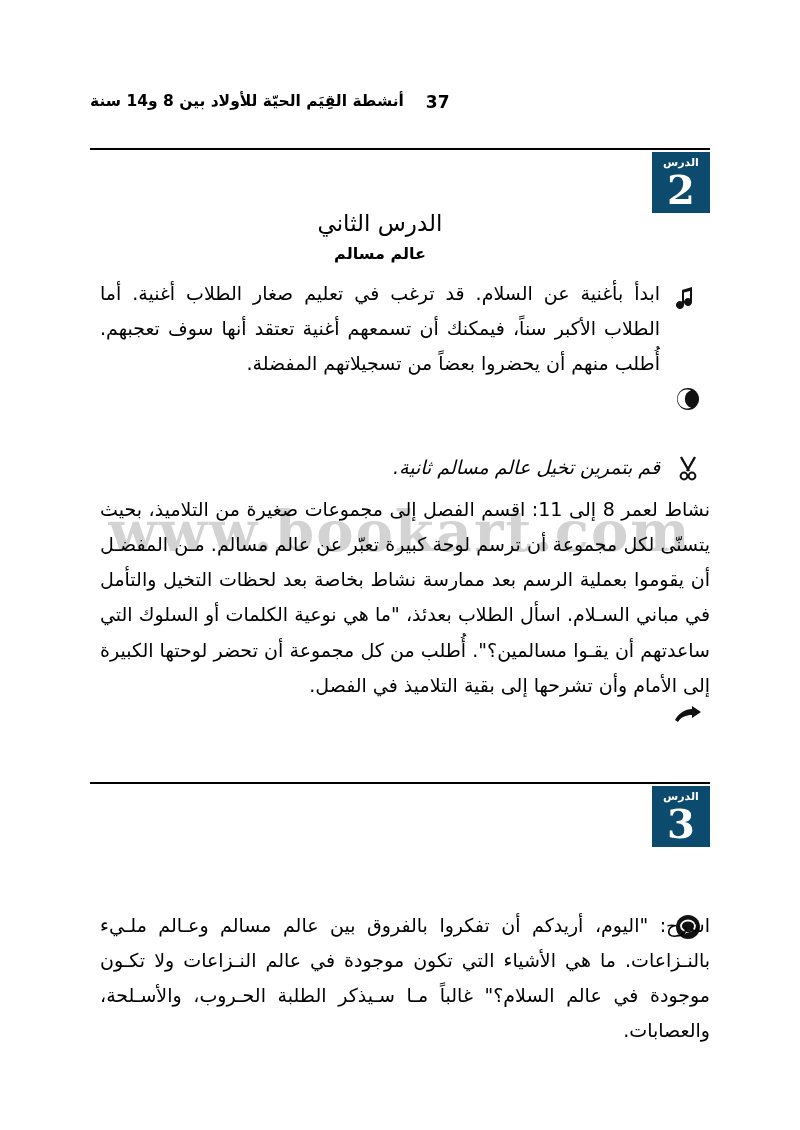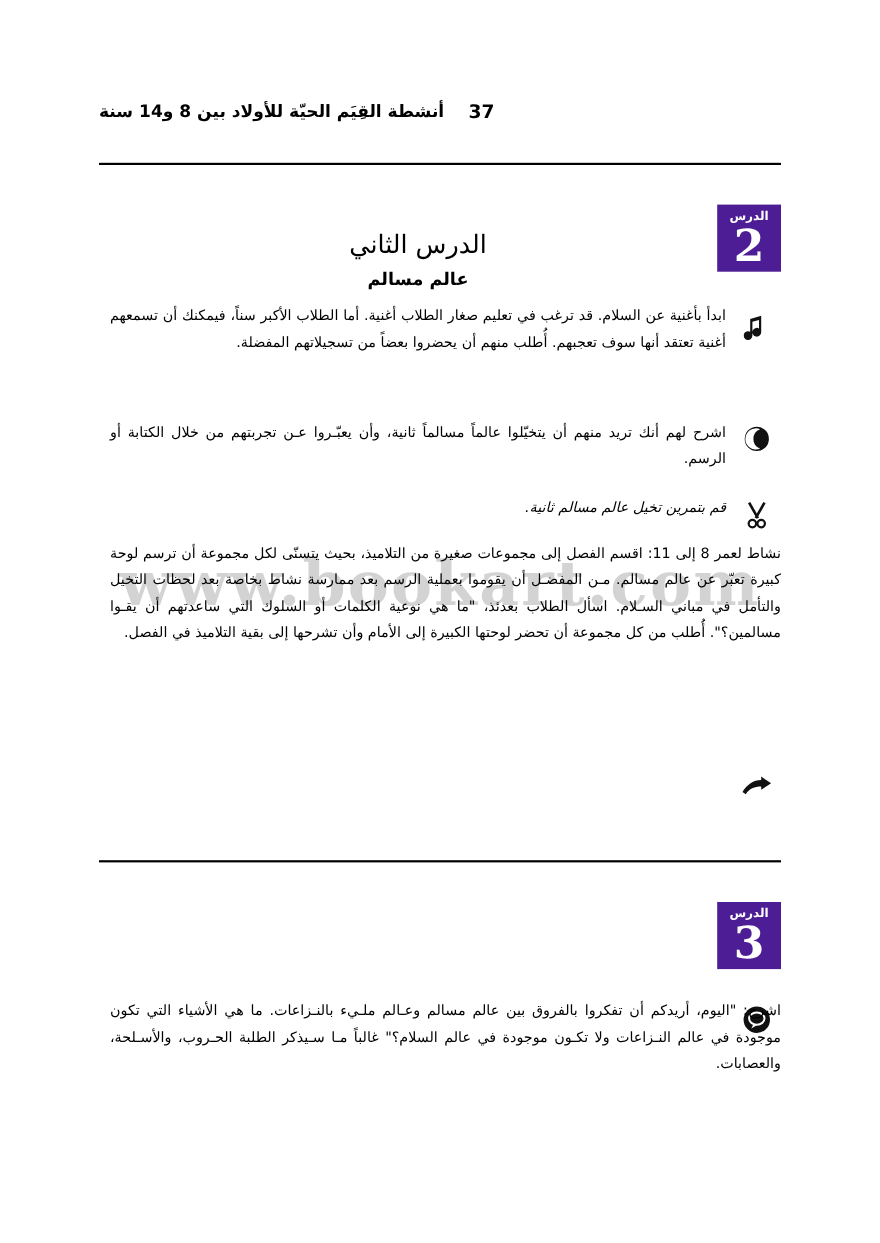--- a/index.html
+++ b/index.html
@@ -55,26 +55,25 @@
     right: 90px;
     border-top: 2px solid #000;
   }
   .rule-top { top: 148px; }
   .rule-mid { top: 782px; }
 
   
   .lesson-box {
     position: absolute;
     width: 58px;
-    background: #4c1d95;
+    background: #0c4a6e;
     color: #fff;
     text-align: center;
     padding: 4px 0 2px 0;
     box-sizing: border-box;
-    margin-top: 34px;
   }
   .lesson-box .lesson-word {
     font-size: 11px;
     font-weight: bold;
     line-height: 1.2;
     display: block;
   }
   .lesson-box .lesson-num {
     font-size: 40px;
     font-weight: bold;
@@ -107,21 +106,21 @@
   .lesson3-title { top: 812px; }
 
   
   .body-block {
     position: absolute;
     right: 140px;
     left: 74px;
     text-align: justify;
     text-align-last: right;
     direction: rtl;
-    font-size: 13px;
+    font-size: 19px;
     line-height: 1.85;
   }
   .body-block p {
     margin: 0 0 2px 0;
   }
   .em-ital {
     font-style: italic;
   }
 
   
@@ -186,23 +185,20 @@
   <div class="body-block" style="top:276px; width:560px;">
     <p>ابدأ بأغنية عن السلام. قد ترغب في تعليم صغار الطلاب أغنية. أما الطلاب الأكبر سناً، فيمكنك أن تسمعهم أغنية تعتقد أنها سوف تعجبهم. أُطلب منهم أن يحضروا بعضاً من تسجيلاتهم المفضلة.</p>
   </div>
 
   <div class="icon-slot" style="top:384px;">
     <svg width="24" height="24" viewBox="0 0 24 24" aria-hidden="true">
       <circle cx="12" cy="12" r="11" fill="#111"></circle>
       <path d="M15 3.2 A9.4 9.4 0 0 0 15 20.8 A9.6 9.6 0 1 1 15 3.2 Z" fill="#fff"></path>
     </svg>
   </div>
-  <div class="body-block" style="top:382px; width:560px;">
-    <p>اشرح لهم أنك تريد منهم أن يتخيّلوا عالماً مسالماً ثانية، وأن يعبّـروا عـن تجربتهم من خلال الكتابة أو الرسم.</p>
-  </div>
 
   <div class="icon-slot" style="top:453px;">
     <svg width="22" height="26" viewBox="0 0 22 26" aria-hidden="true">
       <path d="M4 2 L12 16 M18 2 L10 16" stroke="#111" stroke-width="2.4" fill="none"></path>
       <circle cx="7" cy="21" r="3.4" stroke="#111" stroke-width="2" fill="none"></circle>
       <circle cx="15" cy="21" r="3.4" stroke="#111" stroke-width="2" fill="none"></circle>
     </svg>
   </div>
   <div class="body-block" style="top:450px; width:560px;">
     <p class="em-ital">قم بتمرين تخيل عالم مسالم ثانية.</p>

